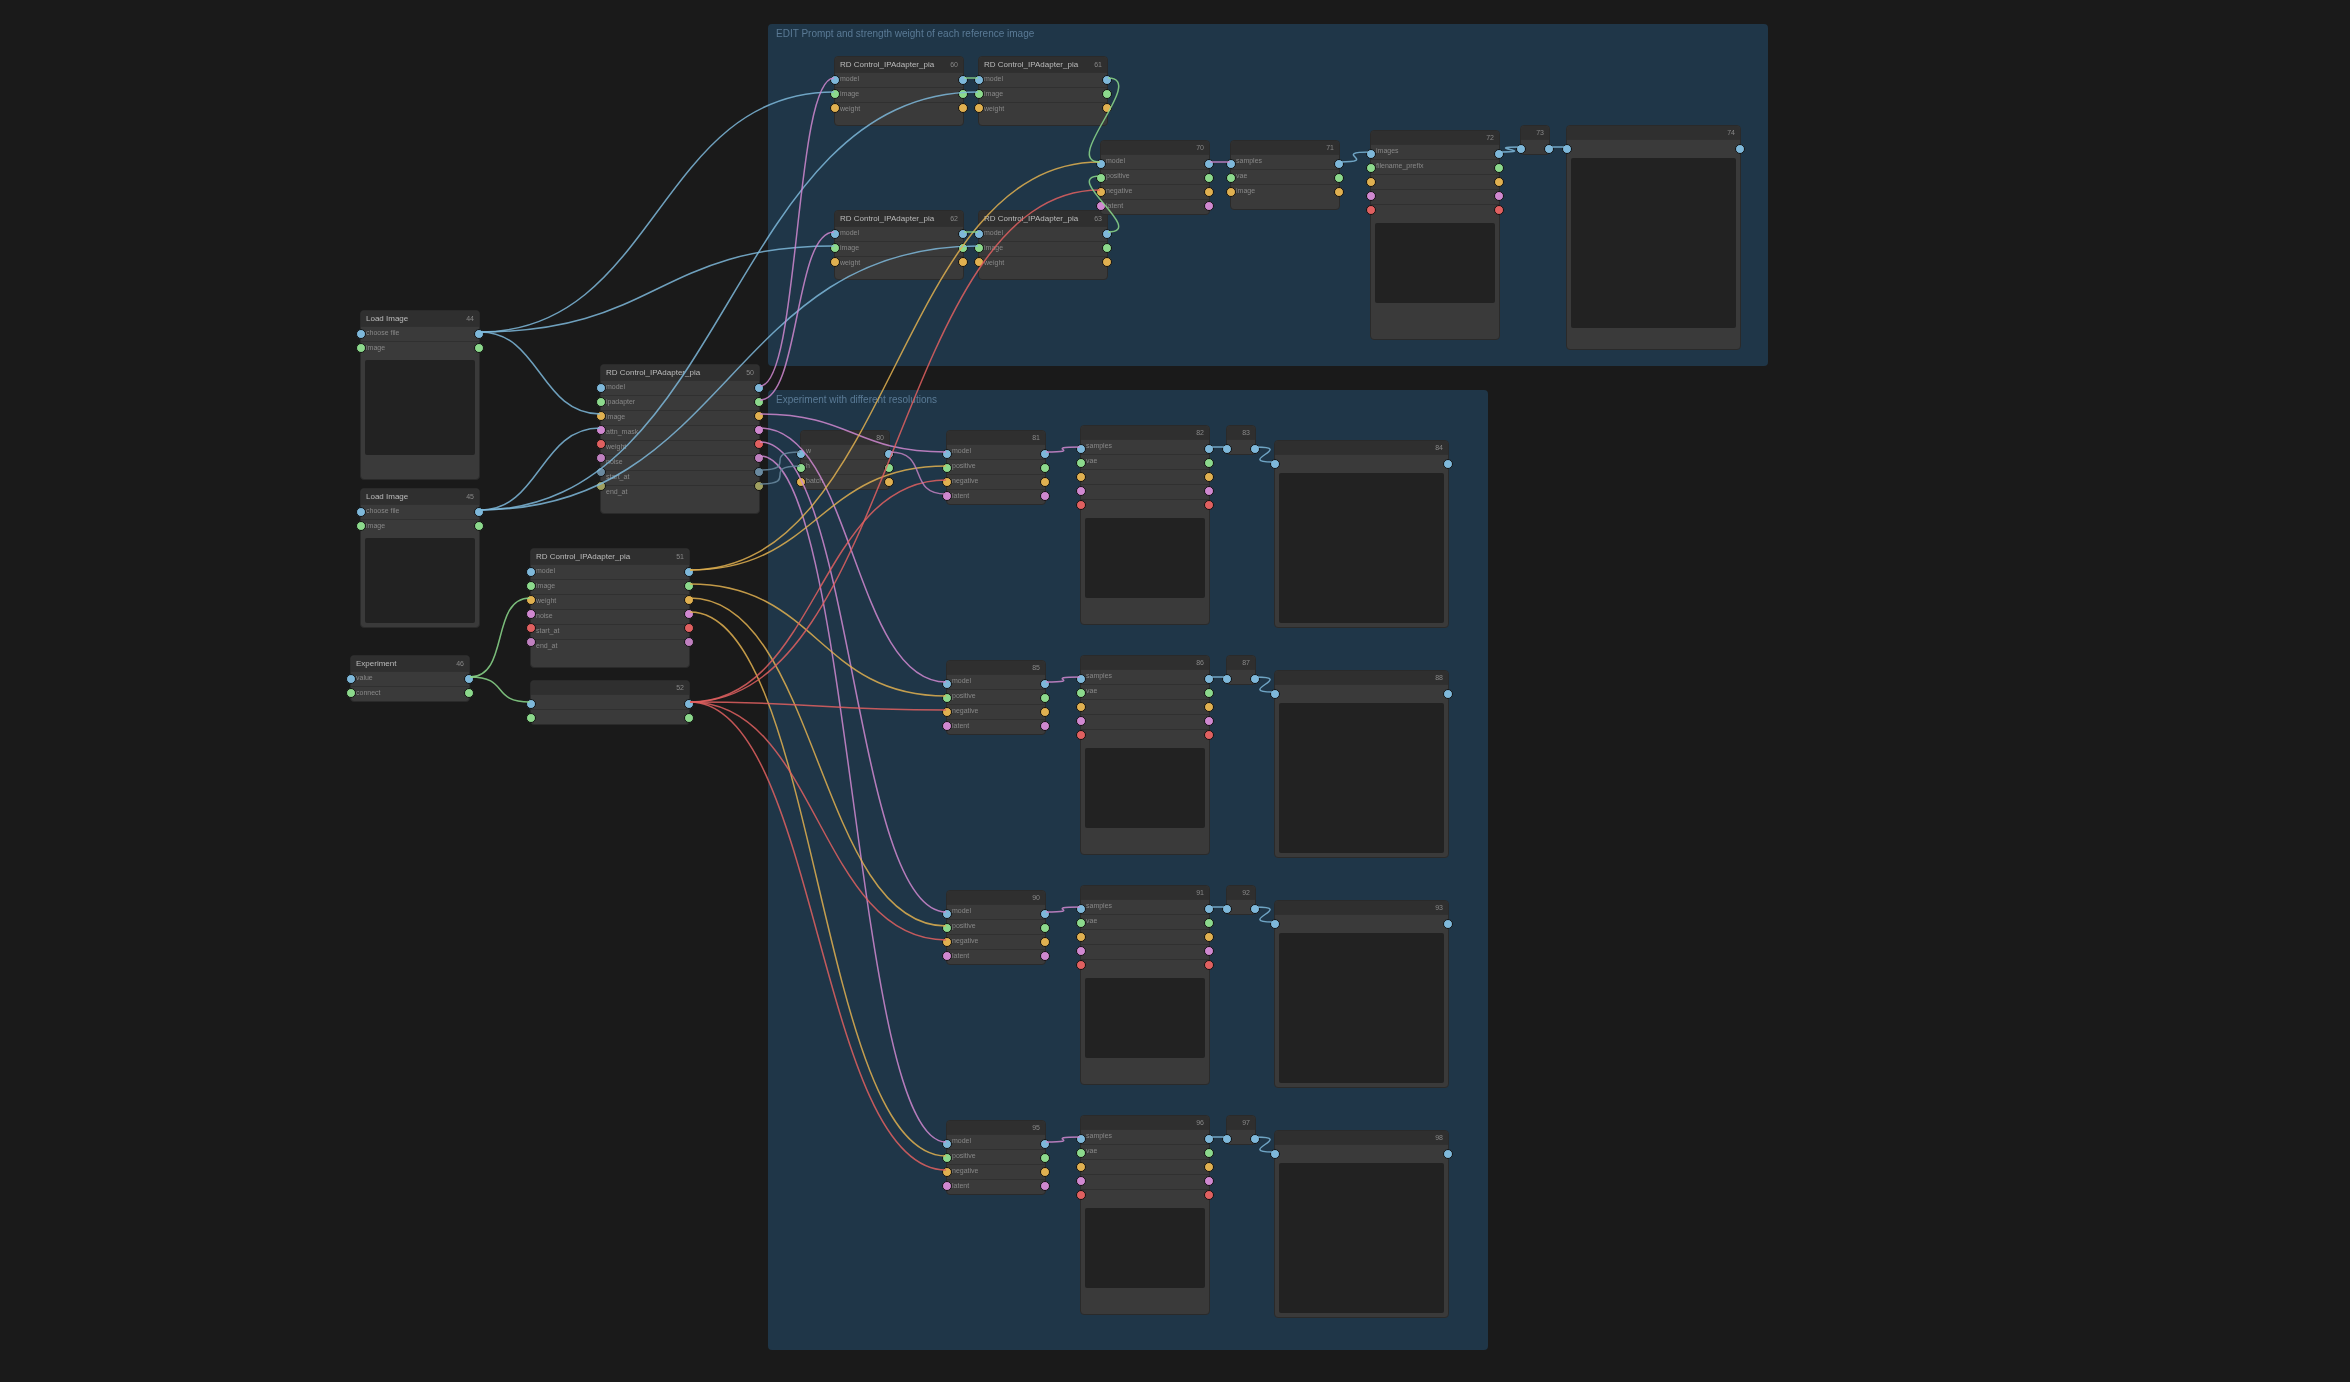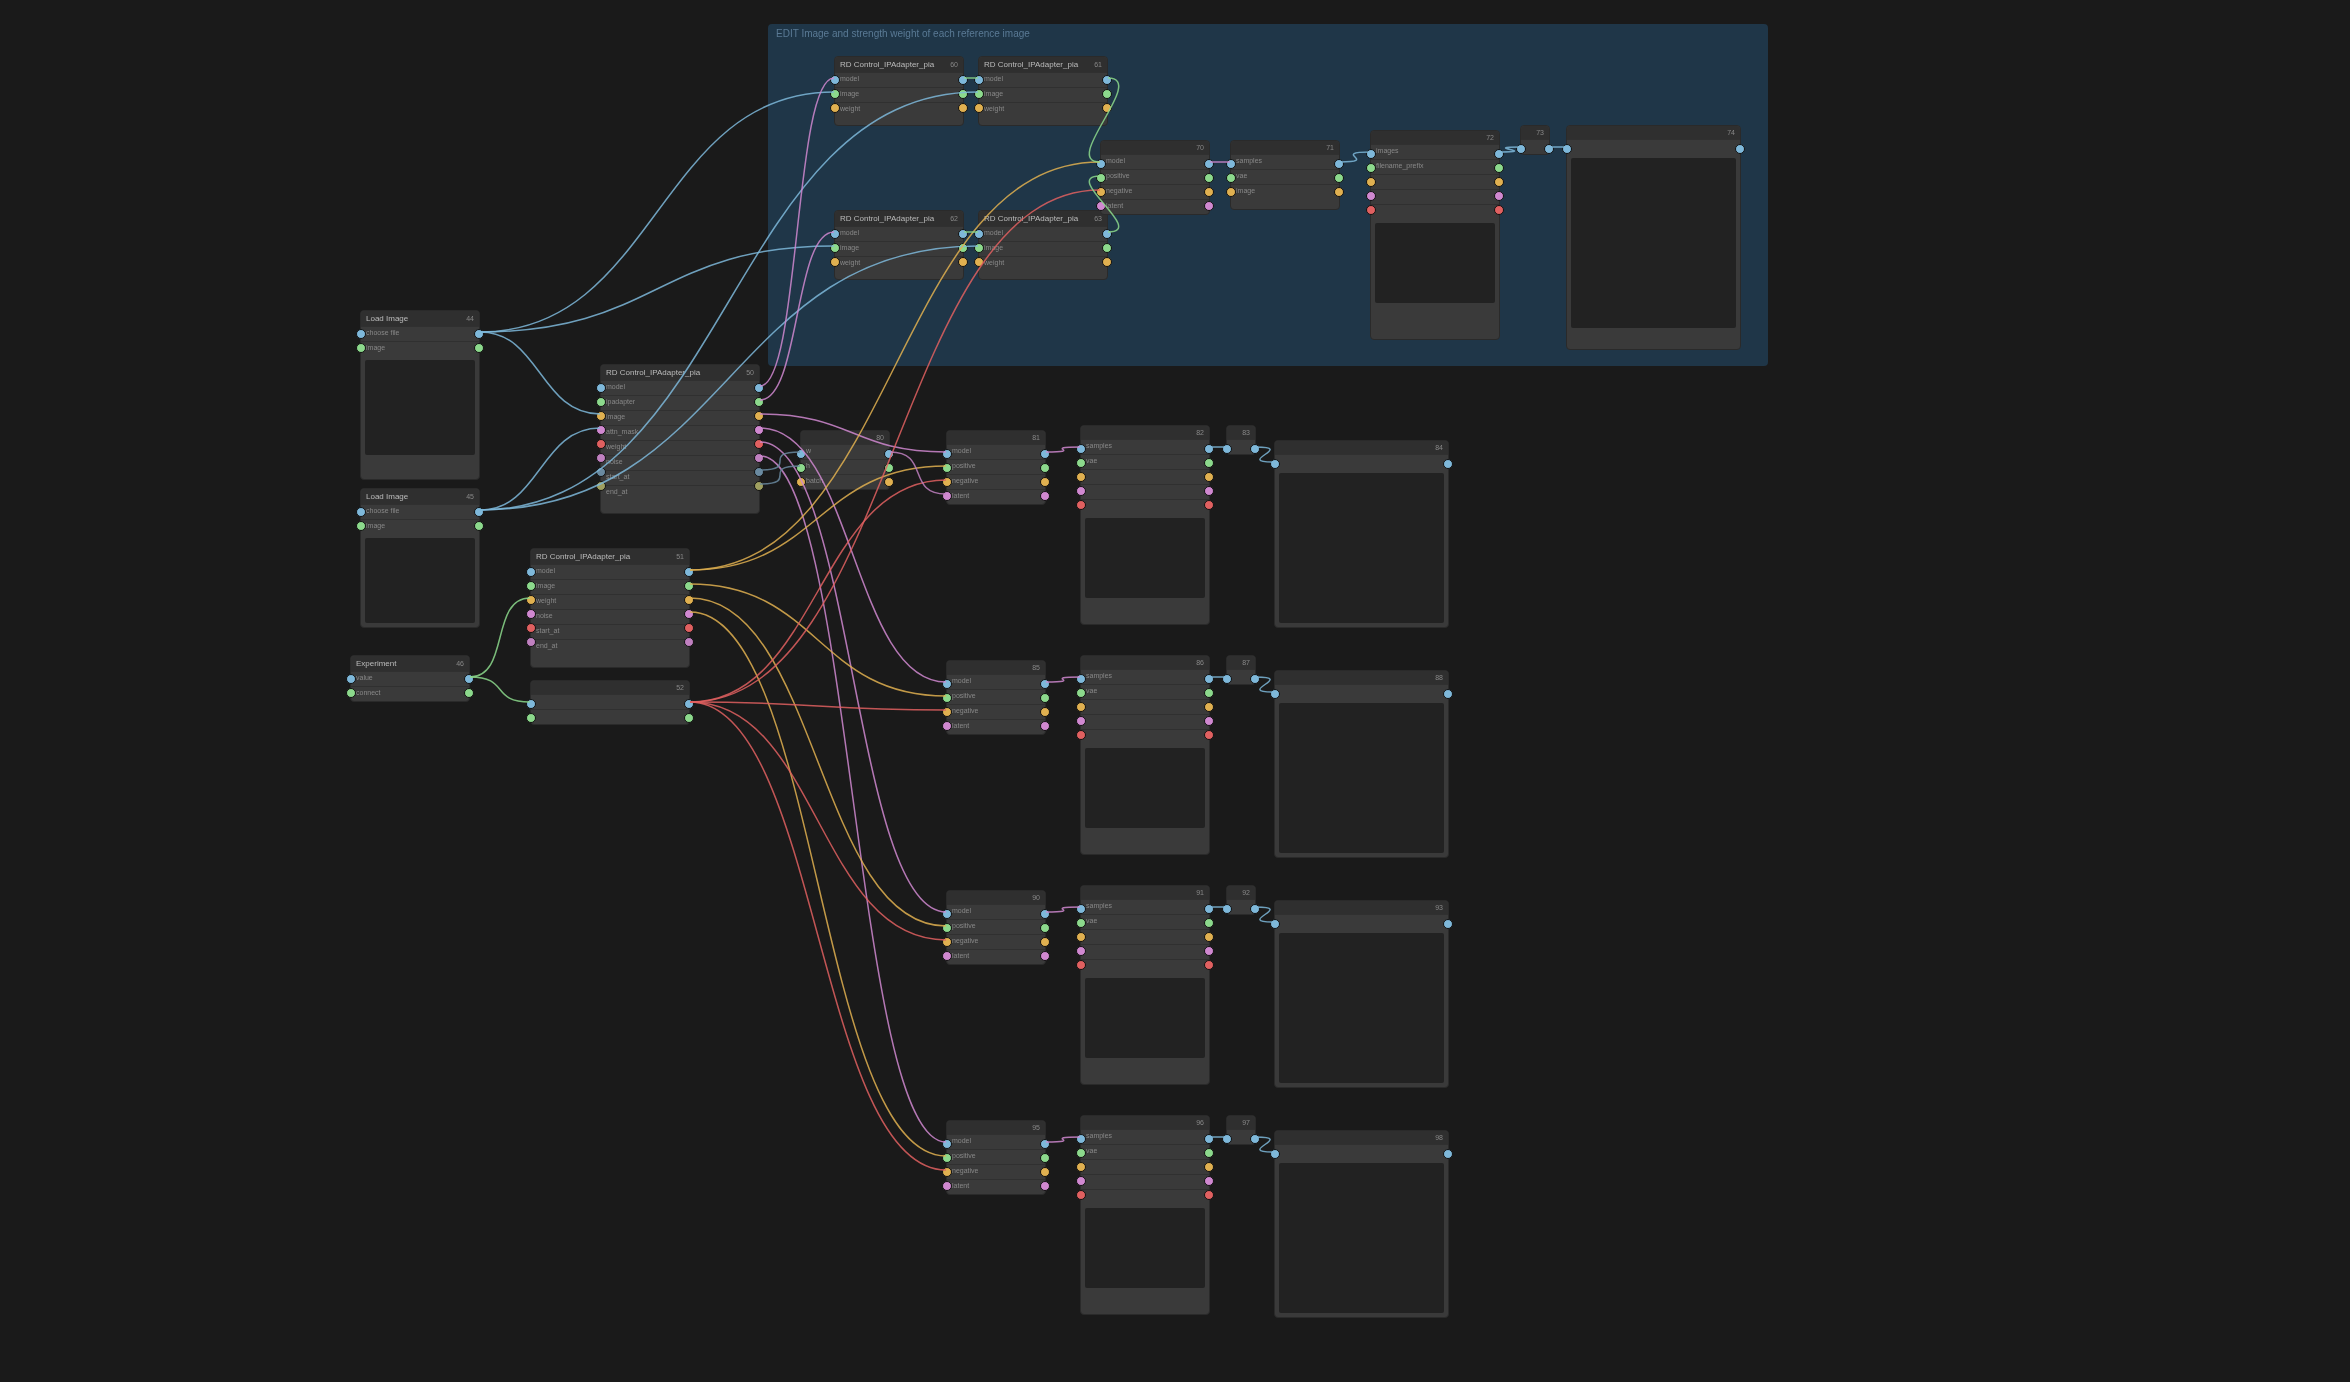--- a/index.html
+++ b/index.html
@@ -18,21 +18,22 @@
   .thumb-ref{background:radial-gradient(ellipse at 50% 35%,#e8d8c8 0%,#d0b8a0 18%,#3a3228 28%,#2a241c 40%),linear-gradient(180deg,#f0ece4 0%,#e8e0d4 100%)}
   .thumb-out{background:radial-gradient(ellipse at 50% 40%,#e0c8a8 0%,#c8a880 15%,#3a2e20 25%,#2a2018 38%),linear-gradient(180deg,#d8c098 0%,#b89868 40%,#8a6840 100%)}
   .thumb-out2{background:radial-gradient(ellipse at 50% 40%,#d0b890 0%,#b89868 15%,#3a2e20 25%,#2a2018 38%),linear-gradient(180deg,#e8d8b8 0%,#c8a878 40%,#7a5a38 100%)}
   .thumb-out3{background:radial-gradient(ellipse at 50% 40%,#c8b088 0%,#a88858 15%,#2a2018 28%,#1a1410 40%),linear-gradient(180deg,#c8b088 0%,#987848 50%,#5a4228 100%)}
   .thumb-out4{background:radial-gradient(ellipse at 50% 40%,#d8c098 0%,#b89868 15%,#3a2e20 25%,#2a2018 38%),linear-gradient(180deg,#e0d0b0 0%,#c0a070 40%,#806038 100%)}
 </style>
 </head>
 <body>
 
 <div id="canvas" style="transform: scale(1);">
-    <div class="group" style="left: 768px; top: 24px; width: 1000px; height: 342px; background: rgb(31, 54, 72);"><span>EDIT Image and strength weight of each reference image</span></div>
+    <div class="group" style="left: 768px; top: 24px; width: 1000px; height: 342px; background: rgb(31, 54, 72);"><span>EDIT Prompt and strength weight of each reference image</span></div>
+    <div class="group" style="left: 768px; top: 390px; width: 720px; height: 960px; background: rgb(31, 54, 72);"><span>Experiment with different resolutions</span></div>
     <div class="node" style="left: 360px; top: 310px; width: 120px; min-height: 170px;">
       <div class="hdr">
         <span>Load Image</span>
         <span class="id">44</span>
       </div>
       <div class="row">choose file</div>
       <div class="port" style="background: rgb(126, 184, 218); left: -5px; top: 18px;"></div>
       <div class="port" style="background: rgb(126, 184, 218); right: -5px; top: 18px;"></div>
       <div class="row">image</div>
       <div class="port" style="background: rgb(140, 217, 140); left: -5px; top: 32px;"></div>

